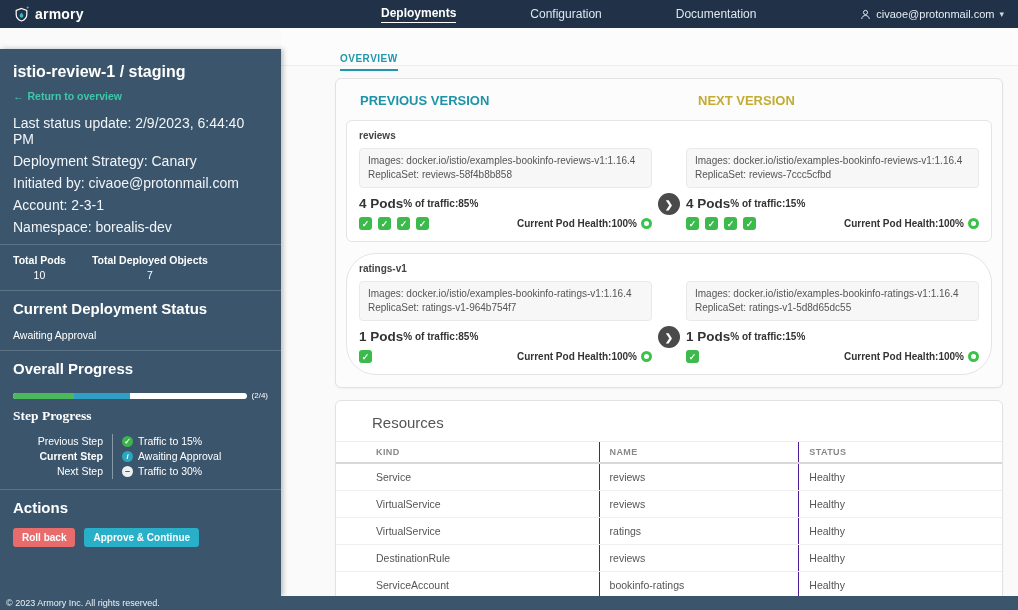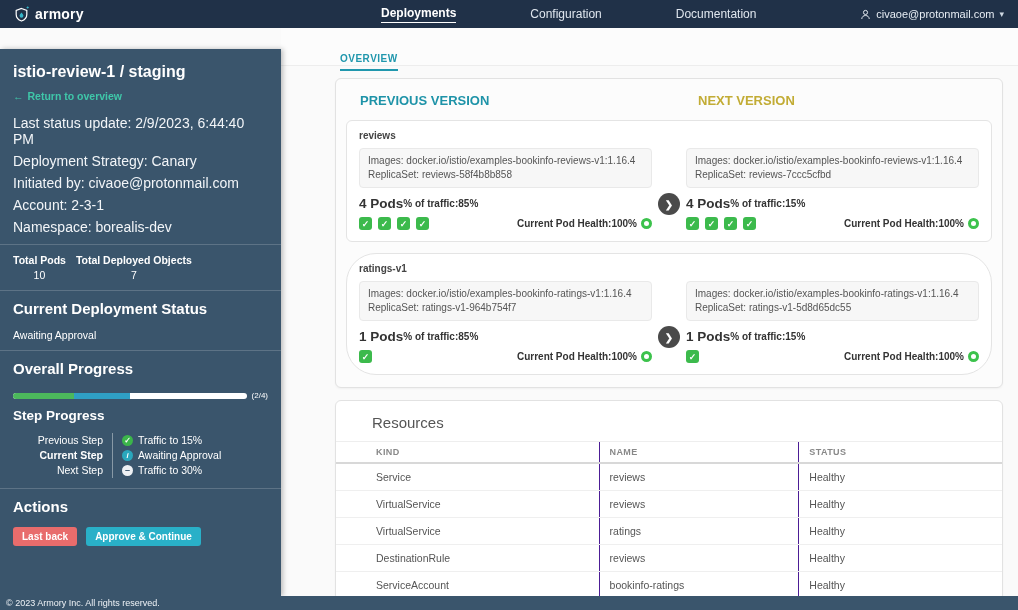--- a/index.html
+++ b/index.html
@@ -19,32 +19,32 @@
   
   .footer { position:absolute; bottom:0; left:0; right:0; height:14px; background:#3a556c; color:#eef2f6; font-size:9px; line-height:14px; padding-left:6px; z-index:5; }
 
   
   .sidebar { position:absolute; top:28px; bottom:14px; left:0; width:281px; background:#3a556c; color:#fff; padding:14px 13px 0 13px; box-shadow:2px 0 5px rgba(0,0,0,.25); z-index:4;margin-top:21px; }
   .sb-title { font-size:16px; font-weight:600; margin-bottom:5px; }
   .sb-back { color:#3fc7a9; font-size:10.5px; font-weight:600; cursor:pointer; display:inline-flex; gap:4px; align-items:center; }
   .sb-meta { margin-top:11px; }
   .sb-meta-line { font-size:14px; color:#f2f5f8; margin-bottom:6px; }
   .sb-divider { border:0; border-top:1px solid rgba(255,255,255,.18); margin:9px -13px; }
-  .totals { display:flex; gap:10px;align-items:center; }
+  .totals { display:flex; gap:26px;align-items:center; }
   .total-item { text-align:center; }
   .total-label { font-size:10.5px; font-weight:700; }
   .total-value { font-size:10.5px; margin-top:3px; }
   .sb-h { font-size:15px; font-weight:600; margin:8px 0 12px 0; }
   .sb-sub { font-size:10.5px; margin-bottom:6px; }
   .progress-row { display:flex; align-items:center; gap:5px; margin:14px 0 8px 0; }
   .pbar { flex:1; height:6px; background:#fff; border-radius:3px; overflow:hidden; display:flex; }
   .pbar .seg-done { background:#4cb85c; height:100%; }
   .pbar .seg-current { background:#2f9fc4; height:100%; }
   .pbar-label { font-size:8px; color:#fff; }
-  .sb-h2 { font-size:13.5px; font-weight:600; margin:4px 0 10px 0; }
+  .sb-h2 { font-size:13.5px; font-weight:600; margin:4px 0 10px 0;font-family:Liberation Serif, serif; }
   .steps { display:flex; font-size:10.5px; margin-bottom:10px; }
   .step-labels { width:100px; text-align:right; padding-right:9px; border-right:1px solid rgba(255,255,255,.4); }
   .step-labels div { line-height:15px; }
   .step-labels .current { font-weight:700; }
   .step-values { padding-left:9px; }
   .step-value { display:flex; align-items:center; gap:5px; line-height:15px; }
   .sicon { width:11px; height:11px; border-radius:50%; display:inline-flex; align-items:center; justify-content:center; font-size:8px; font-weight:700; flex:0 0 11px; }
   .sicon.check { background:#3bb54a; color:#fff; }
   .sicon.info { background:#2aa7bd; color:#fff; font-style:italic; font-size:7.5px; }
   .sicon.pending { background:#eef1f4; color:#3a556c; font-size:9px; }
@@ -177,21 +177,21 @@
         </div>
         <div class="step-value">
           <span class="sicon pending">–</span>
           <span>Traffic to 30%</span>
         </div>
       </div>
   </div>
   <hr class="sb-divider">
   <div class="sb-h" style="margin-bottom:0;">Actions</div>
   <div class="actions-row">
-    <button class="btn btn-danger">Last back</button>
+    <button class="btn btn-danger">Roll back</button>
     <button class="btn btn-primary">Approve &amp; Continue</button>
   </div>
 </div>
 
 <div class="main">
   <div class="tabstrip">
     <span class="tab">OVERVIEW</span>
   </div>
 
   <div class="card versions-card">

